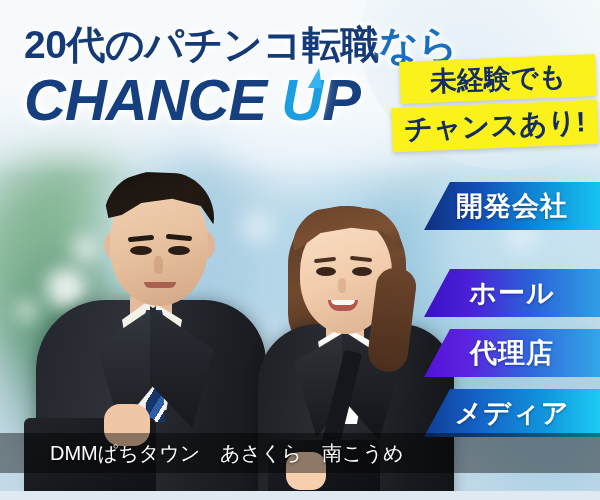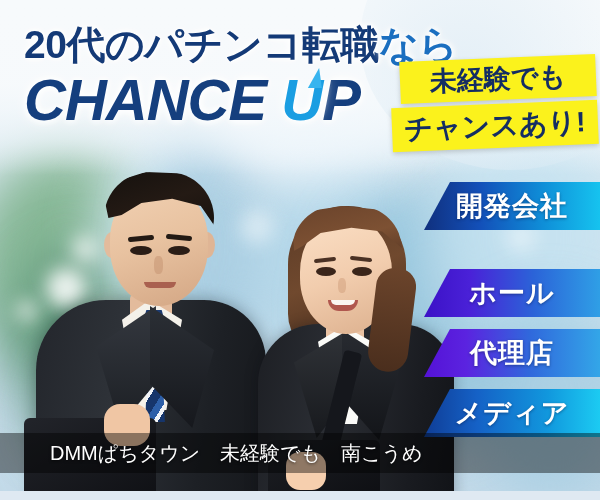--- a/index.html
+++ b/index.html
@@ -315,16 +315,16 @@
       </div>
     <div class="cat c4">
         <span>代理店</span>
       </div>
     <div class="cat c5">
         <span>メディア</span>
       </div>
   </div>
 
   <div class="caption">
-      <span>DMMぱちタウン　未経験でも　南こうめ</span>
+      <span>DMMぱちタウン　あさくら　南こうめ</span>
     </div>
 
 </div>
 
 </body></html>

